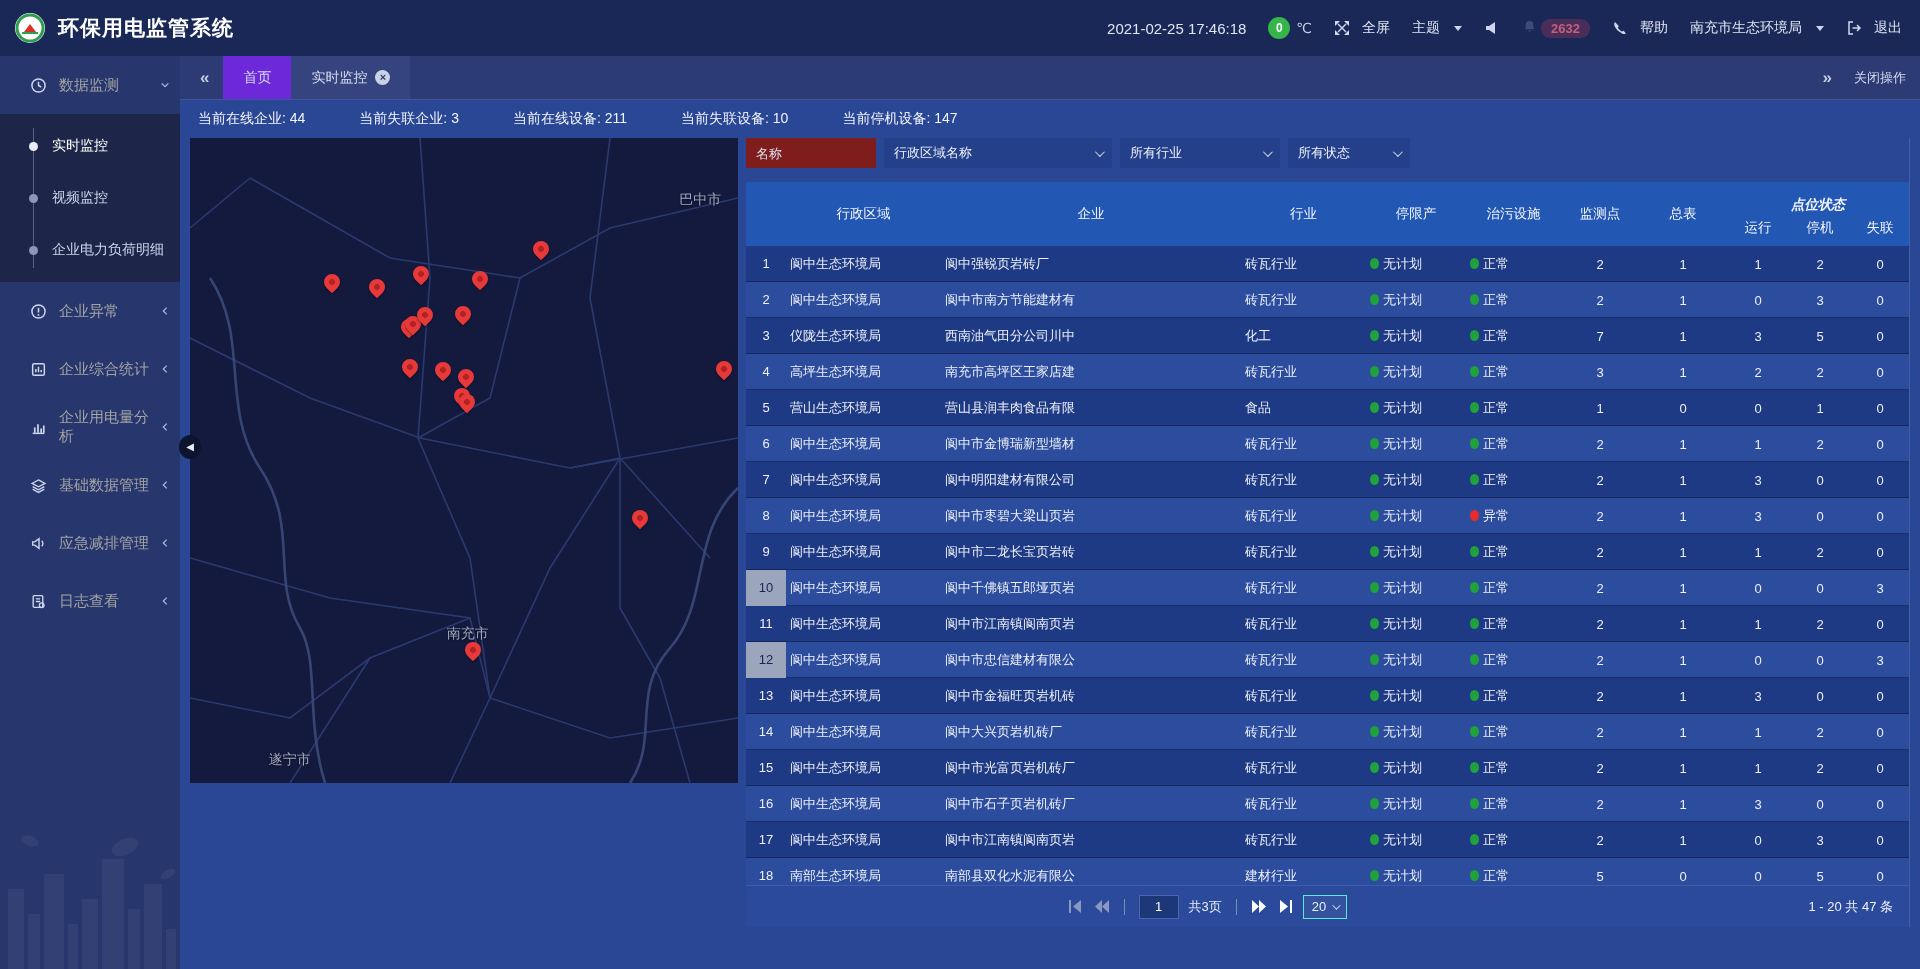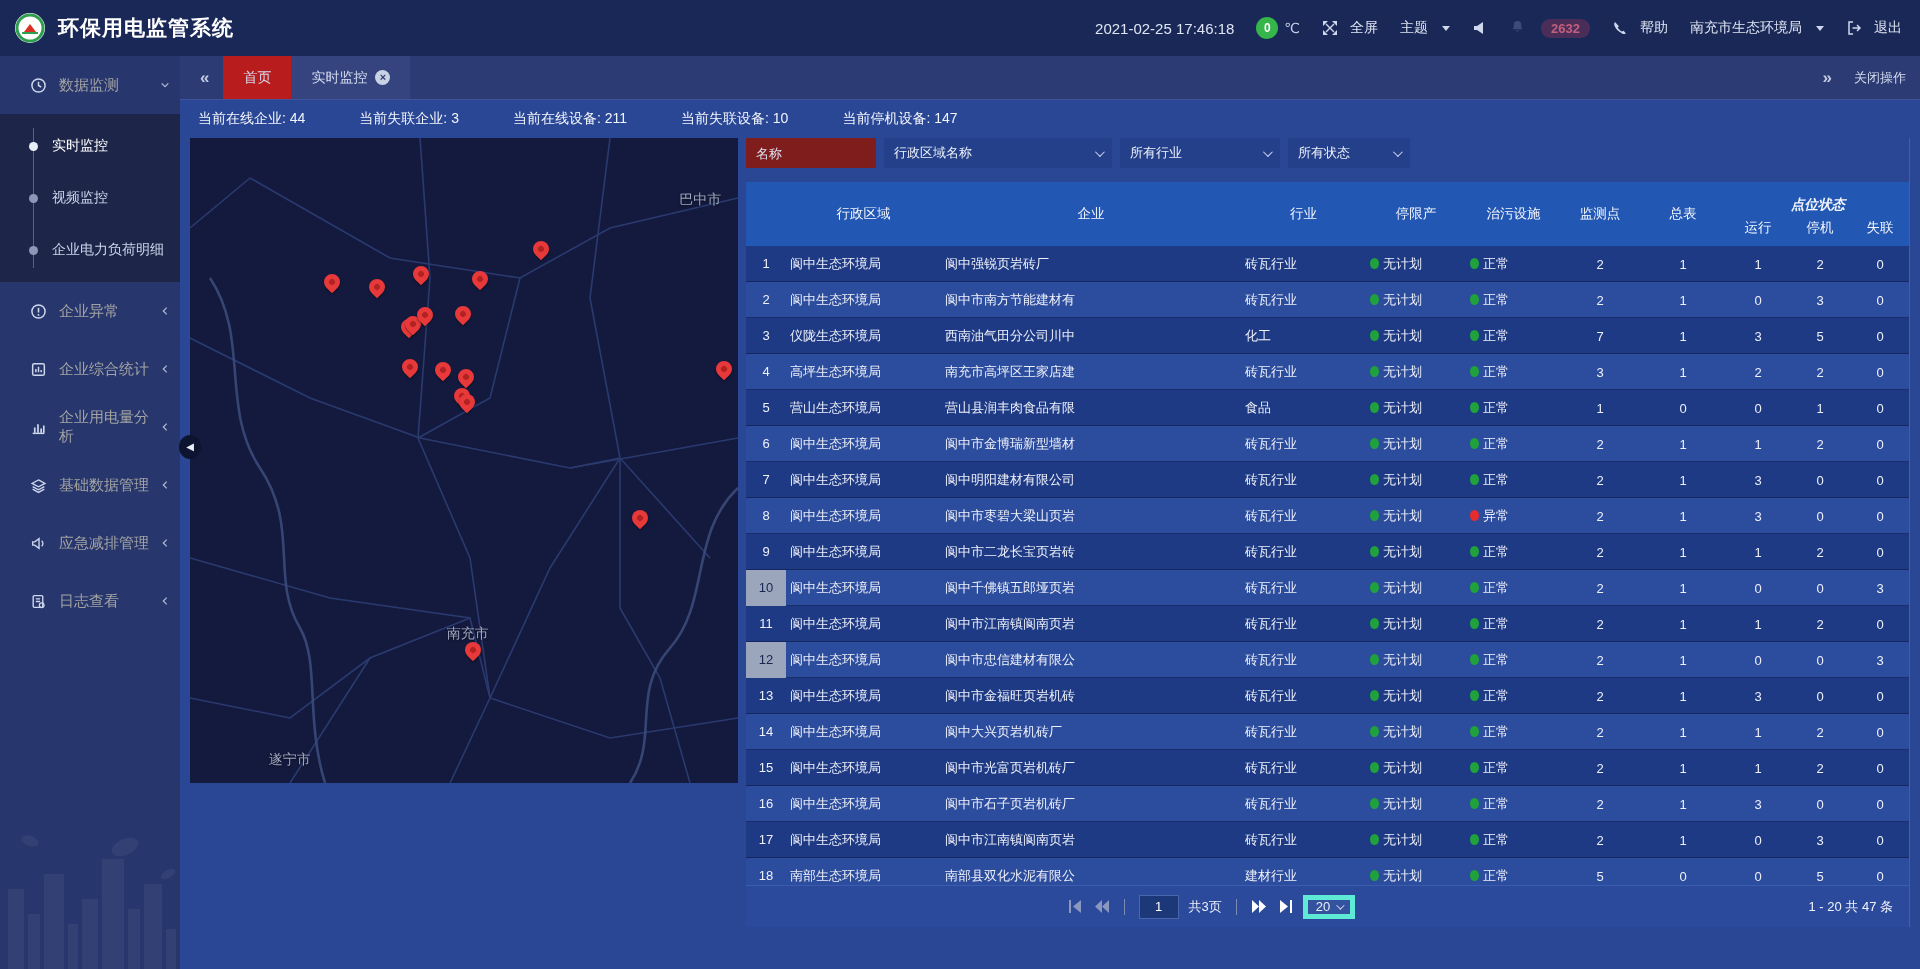--- a/index.html
+++ b/index.html
@@ -17,21 +17,21 @@
   .top-right { display:flex; align-items:center; gap:22px; font-size:14px; color:#dfe5f3; }
   .datetime { font-size:15px; }
   .temp { display:flex; align-items:center; gap:6px; }
   .temp-badge { width:22px; height:22px; border-radius:50%; background:#35b54a; color:#fff;
     display:inline-flex; align-items:center; justify-content:center; font-size:12px; font-weight:bold; }
   .temp-unit { color:#c6cee3; }
   .top-btn { display:inline-flex; align-items:center; gap:12px; cursor:pointer; white-space:nowrap; }
   .ticon { width:16px; height:16px; display:inline-flex; color:#cfd7ec; }
   .caret { width:0; height:0; border-left:4px solid transparent; border-right:4px solid transparent;
     border-top:5px solid #cfd7ec; display:inline-block; margin-left:2px; }
-  .notif { display:inline-flex; gap:16px; cursor:pointer; }
+  .notif { display:inline-flex; gap:4px; cursor:pointer; }
   .bell { width:15px; height:15px; color:#3c4a7c; display:inline-flex; }
   .notif-badge { background:rgba(170,55,95,.35); color:#c2607d; border-radius:9px;
     padding:2px 10px; font-size:13px; font-weight:bold; }
 
   
   .shell { flex:1; display:flex; min-height:0; }
 
   
   .sidebar { width:180px; background:#27366c; position:relative; flex:0 0 auto; overflow:hidden; }
   .side-item { height:58px; display:flex; align-items:center; padding:0 10px 0 30px;
@@ -47,21 +47,21 @@
   .sub-item.active .dotb { background:#e8edf8; }
   .skyline { position:absolute; bottom:0; left:0; width:180px; height:140px; opacity:.9; }
 
   
   .content { flex:1; display:flex; flex-direction:column; min-width:0; }
   .tabbar { height:44px; background:#2c3b74; display:flex; align-items:center; padding:0 14px;
     flex:0 0 auto; border-bottom:1px solid #41549b; }
   .tab-scroll { color:#c3cce2; font-size:17px; font-weight:bold; cursor:pointer; padding:0 6px; user-select:none; }
   .tabs { display:flex; align-items:stretch; height:100%; margin-left:8px; flex:1; }
   .tab { display:flex; align-items:center; gap:8px; padding:0 20px; font-size:14px; color:#d5dcf0;
-    background:#b91c1c; cursor:pointer; }
+    background:#6d28d9; cursor:pointer; }
   .tab.active { background:#35447f; }
   .tab-close { width:15px; height:15px; border-radius:50%; background:#c9d1e4; color:#2c3b74;
     font-size:11px; font-weight:bold; display:inline-flex; align-items:center; justify-content:center; line-height:1; }
   .tab-right { display:flex; align-items:center; gap:16px; }
   .close-ops { font-size:13px; color:#d6dcf0; cursor:pointer; white-space:nowrap; }
 
   
   .main { flex:1; background:#2a4795; padding:0 10px; min-height:0; display:flex; flex-direction:column; }
   .statsbar { height:38px; display:flex; align-items:center; gap:54px; padding-left:8px;
     font-size:14px; color:#f2f5fc; flex:0 0 auto; }
@@ -116,21 +116,21 @@
   .pager { height:42px; flex:0 0 auto; background:#2b4a9c; border-top:1px solid #3c5cb0;
     display:flex; align-items:center; position:relative; font-size:13px; }
   .pg-center { position:absolute; left:50%; transform:translateX(-260px); display:flex;
     align-items:center; gap:10px; }
   .pg-btn { display:inline-flex; align-items:center; cursor:pointer; color:#ffffff; }
   .pg-btn.disabled { color:#8a97be; }
   .pg-btn svg { width:16px; height:13px; }
   .pg-sep { width:1px; height:16px; background:#7c8bb6; margin:0 4px; }
   .pg-page { width:40px; height:24px; background:#1d3878; border:1px solid #4a67ad; color:#fff;
     display:inline-flex; align-items:center; justify-content:center; }
-  .pg-size { height:24px; padding:0 8px; background:#33539f; border:5px solid #5eead4;
+  .pg-size { height:24px; padding:0 8px; background:#33539f; border:1px solid #5eead4;
     display:inline-flex; align-items:center; cursor:pointer; }
   .pg-size .chev { width:6px; height:6px; margin-left:6px; }
   .pg-range { position:absolute; right:16px; color:#f0f3fb; }
 </style>
 </head>
 <body>
 
 <div class="app">
 
   <header class="topbar">

